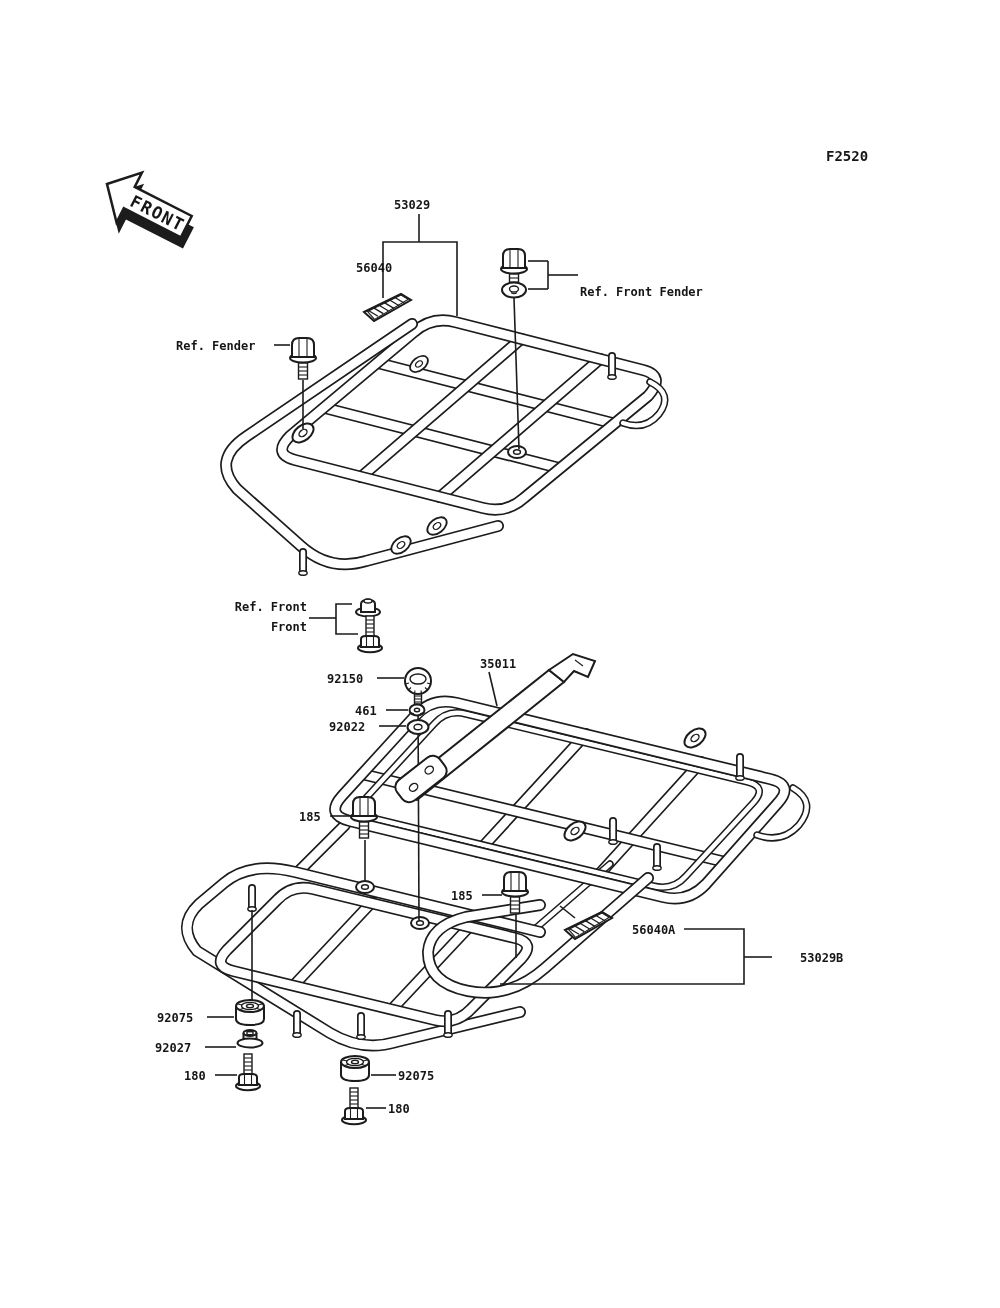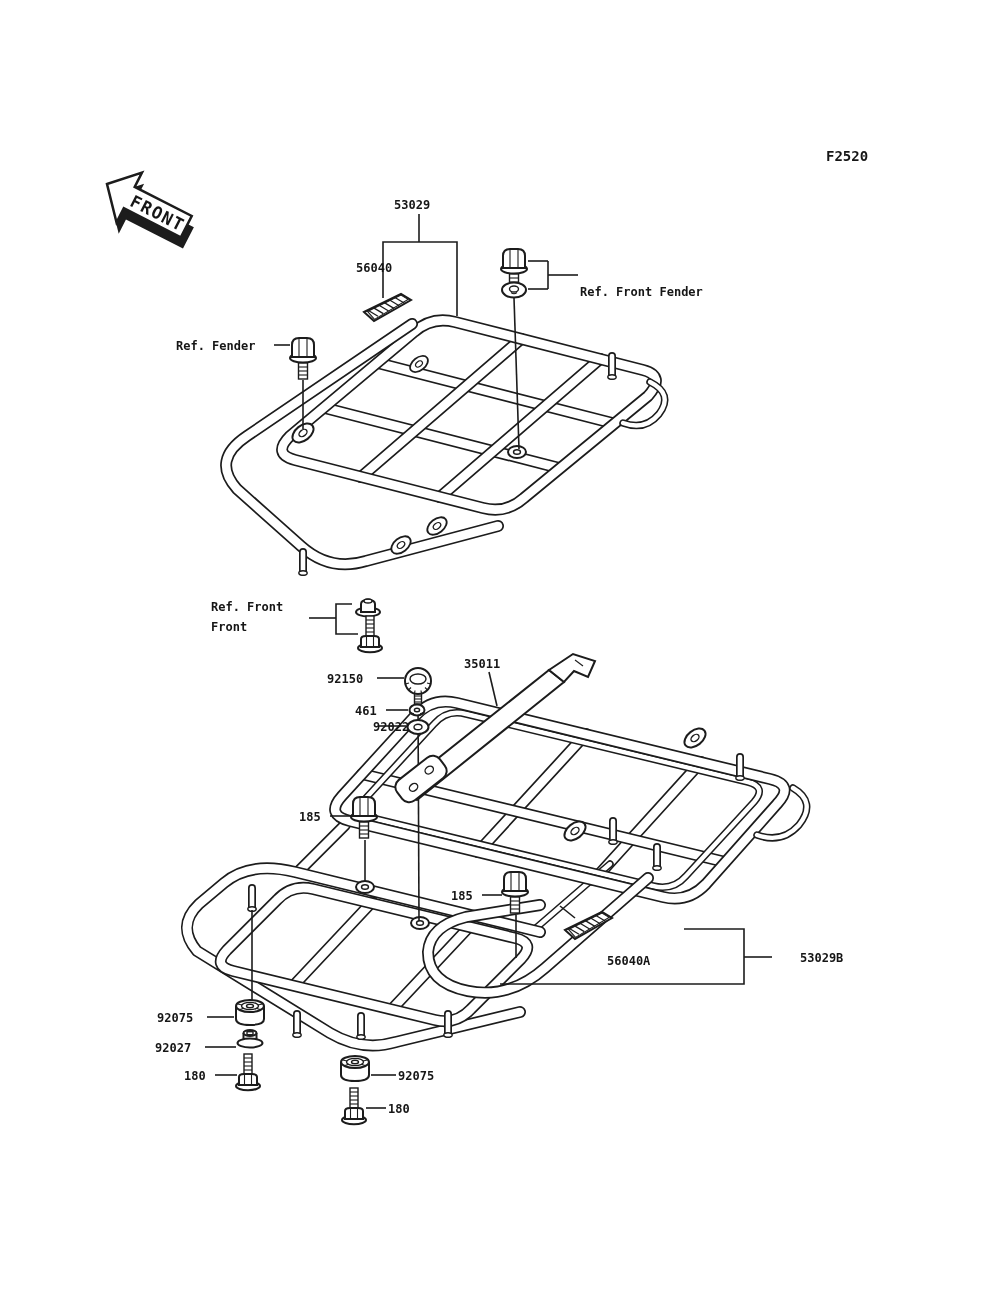--- a/index.html
+++ b/index.html
@@ -2,21 +2,21 @@
 <html><head>
 <meta charset="utf-8">
 <style>
   html,body{margin:0;padding:0;background:#ffffff;}
   #stage{position:relative;width:1000px;height:1308px;background:#ffffff;overflow:hidden;
          font-family:"DejaVu Sans Mono", monospace;}
   #art{position:absolute;left:0;top:0;z-index:1;}
   .callout{position:absolute;z-index:2;font-weight:bold;font-size:12px;color:#161616;
            white-space:nowrap;letter-spacing:0px;line-height:20px;}
   .small{font-size:14px;}
-  .right{}
+  .right{text-align:right;}
   
   .tb{fill:none;stroke:#1c1c1c;stroke-width:12;stroke-linecap:round;stroke-linejoin:round;}
   .tw{fill:none;stroke:#ffffff;stroke-width:8.6;stroke-linecap:round;stroke-linejoin:round;}
   .sb{fill:none;stroke:#1c1c1c;stroke-width:7.5;stroke-linecap:round;stroke-linejoin:round;}
   .sw{fill:none;stroke:#ffffff;stroke-width:4.4;stroke-linecap:round;stroke-linejoin:round;}
   .pb{stroke:#1c1c1c;stroke-width:8;stroke-linecap:round;}
   .pw{stroke:#ffffff;stroke-width:4.6;stroke-linecap:round;}
   .ln{stroke:#1c1c1c;stroke-width:1.6;fill:none;}
   .ol{fill:#ffffff;stroke:#1c1c1c;stroke-width:2;}
   .ol2{fill:#ffffff;stroke:#1c1c1c;stroke-width:1.4;}
@@ -321,25 +321,25 @@
 <div class="callout" style="left:580px;top:266px;margin-top:16px;">Ref. Front Fender</div>
 <div class="callout" style="left:176px;top:336px;">Ref. Fender</div>
 
 <div class="callout right" style="left:211px;top:597px;width:96px;">
   <div>Ref. Front</div>
   <div>Front</div>
 </div>
 
 <div class="callout" style="left:327px;top:669px;">92150</div>
 <div class="callout" style="left:355px;top:701px;text-align:right;">461</div>
-<div class="callout" style="left:329px;top:717px;margin-left:44px;">92022</div>
-<div class="callout" style="left:464px;top:654px;">35011</div>
+<div class="callout" style="left:329px;top:717px;">92022</div>
+<div class="callout" style="left:480px;top:654px;">35011</div>
 <div class="callout" style="left:299px;top:807px;">185</div>
 <div class="callout" style="left:451px;top:886px;">185</div>
-<div class="callout" style="left:607px;top:920px;margin-top:31px;">56040A</div>
+<div class="callout" style="left:632px;top:920px;">56040A</div>
 <div class="callout" style="left:800px;top:948px;">53029B</div>
 <div class="callout" style="left:157px;top:1008px;">92075</div>
 <div class="callout" style="left:155px;top:1038px;">92027</div>
 <div class="callout" style="left:184px;top:1066px;">180</div>
 <div class="callout" style="left:398px;top:1066px;">92075</div>
 <div class="callout" style="left:388px;top:1099px;">180</div>
 
 </div>
 
 </body></html>

